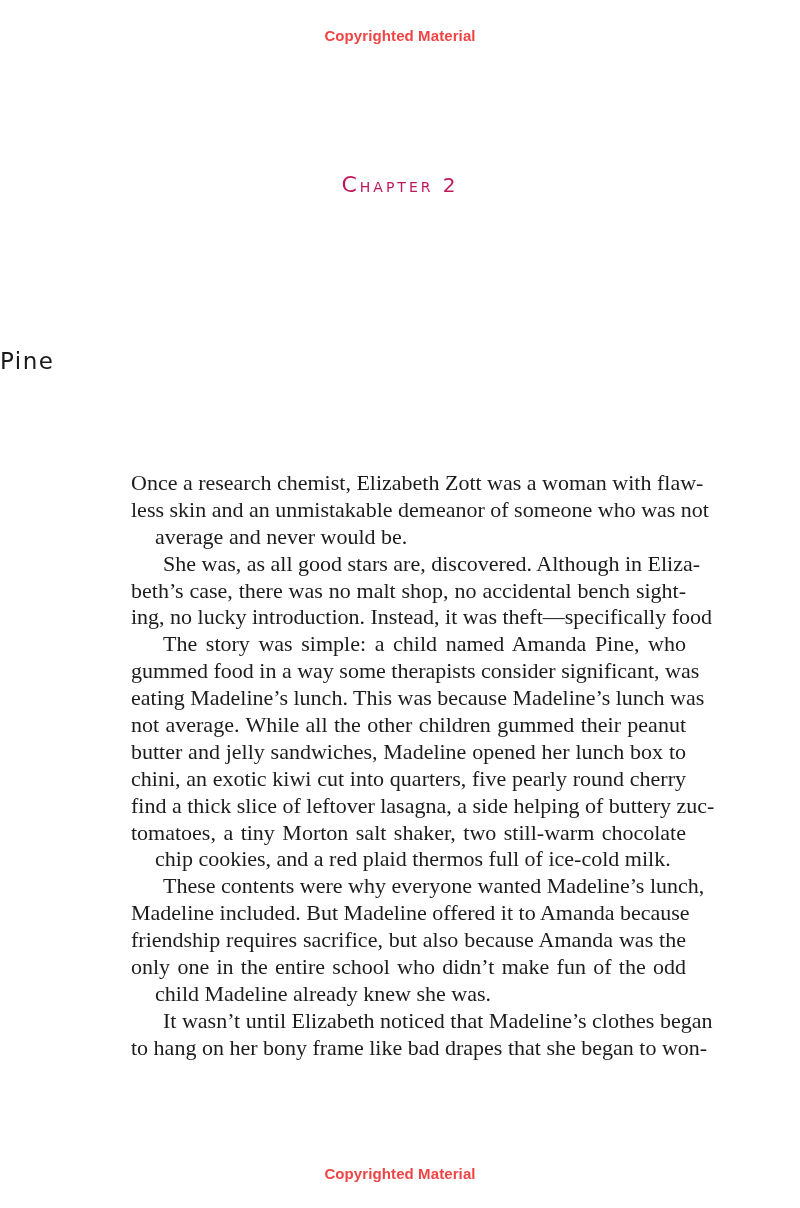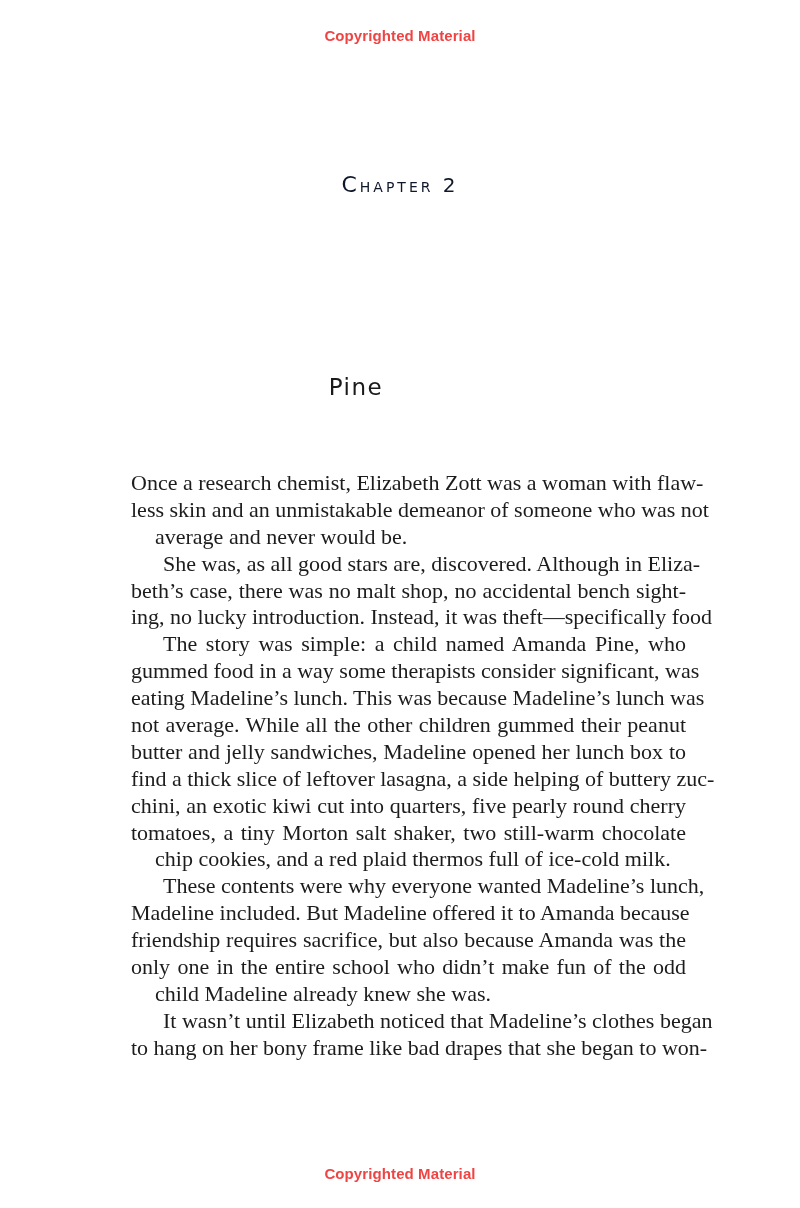--- a/index.html
+++ b/index.html
@@ -29,32 +29,31 @@
 
     .chapter-heading {
       position: absolute;
       top: 172px;
       left: 0;
       width: 800px;
       text-align: center;
       font-family: "DejaVu Sans", sans-serif;
       font-weight: normal;
       font-size: 20px;
-      color: #0f172a;
+      color: #be185d;
       letter-spacing: 3px;
       font-variant: small-caps;
     }
     .chapter-heading .cap { font-size: 22px; }
 
     .chapter-title {
       position: absolute;
-      top: 374px;
+      top: 348px;
       left: 0;
       width: 712px;
-      text-align: center;
       font-family: "DejaVu Sans", sans-serif;
       font-size: 23px;
       color: #1a1a1a;
       letter-spacing: 1.5px;
     }
 
     .body-text {
       position: absolute;
       left: 131px;
       top: 470px;
@@ -101,22 +100,22 @@
     <div class="line">beth’s case, there was no malt shop, no accidental bench sight-</div>
     <div class="line">ing, no lucky introduction. Instead, it was theft—specifically food</div>
   </div>
 
   <div>
     <div class="line indent">The story was simple: a child named Amanda Pine, who</div>
     <div class="line">gummed food in a way some therapists consider significant, was</div>
     <div class="line">eating Madeline’s lunch. This was because Madeline’s lunch was</div>
     <div class="line">not average. While all the other children gummed their peanut</div>
     <div class="line">butter and jelly sandwiches, Madeline opened her lunch box to</div>
+    <div class="line">chini, an exotic kiwi cut into quarters, five pearly round cherry</div>
     <div class="line">find a thick slice of leftover lasagna, a side helping of buttery zuc-</div>
-    <div class="line">chini, an exotic kiwi cut into quarters, five pearly round cherry</div>
     <div class="line">tomatoes, a tiny Morton salt shaker, two still-warm chocolate</div>
     <div class="line last">chip cookies, and a red plaid thermos full of ice-cold milk.</div>
   </div>
 
   <div>
     <div class="line indent">These contents were why everyone wanted Madeline’s lunch,</div>
     <div class="line">Madeline included. But Madeline offered it to Amanda because</div>
     <div class="line">friendship requires sacrifice, but also because Amanda was the</div>
     <div class="line">only one in the entire school who didn’t make fun of the odd</div>
     <div class="line last">child Madeline already knew she was.</div>

